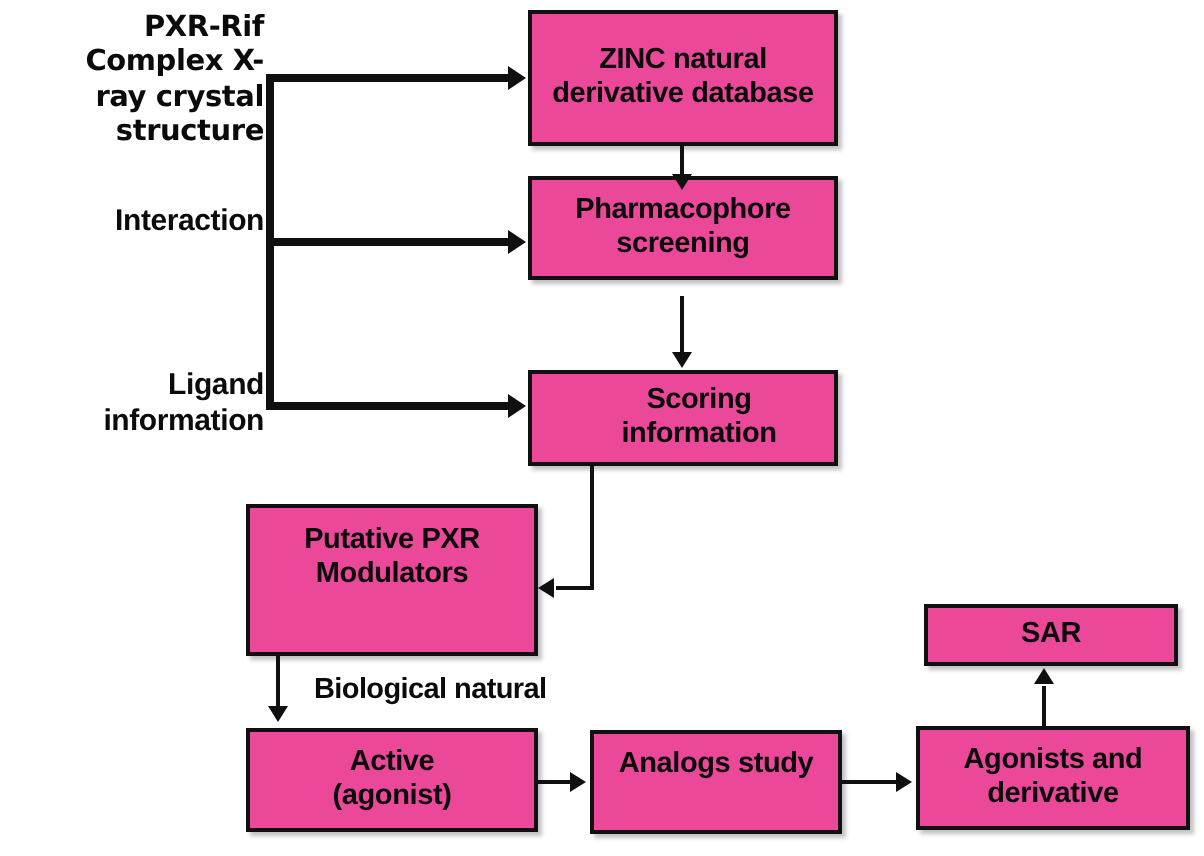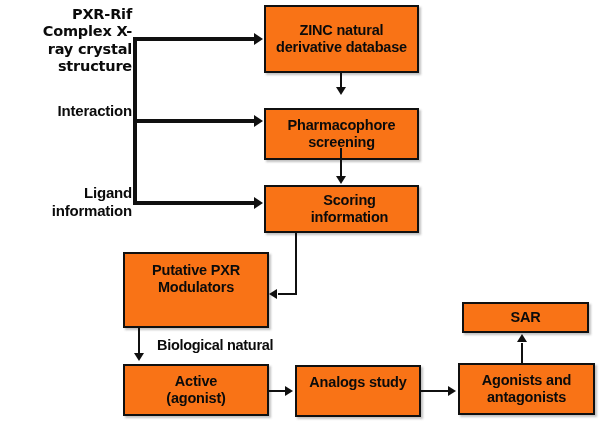--- a/index.html
+++ b/index.html
@@ -12,21 +12,21 @@
     width: 602px;
     height: 428px;
     background: #ffffff;
     overflow: hidden;
     font-family: "Liberation Sans", sans-serif;
   }
   
   .node {
     position: absolute;
     box-sizing: border-box;
-    background: #f97316;
+    background: #ec4899;
     border: 2px solid #101010;
     display: flex;
     align-items: center;
     justify-content: center;
     text-align: center;
     font-weight: bold;
     color: #0b0b0b;
     line-height: 1.18;
     letter-spacing: -0.2px;
     box-shadow: 2px 2px 2px rgba(120,120,120,0.45);
@@ -112,21 +112,21 @@
   <div class="arrow ar-right-big" style="left:254px; top:115px;"></div>
 
   <div class="line thick-h" style="left:133px; top:201px; width:122px;"></div>
   <div class="arrow ar-right-big" style="left:254px; top:197px;"></div>
 
   <div class="node" style="left:264px; top:5px; width:155px; height:68px; font-size:14.5px;">
     <span>ZINC natural
 derivative database</span>
   </div>
 
-  <div class="node" style="left:264px; top:108px; width:155px; height:52px; font-size:14.5px;">
+  <div class="node" style="left:264px; top:88px; width:155px; height:52px; font-size:14.5px;">
     <span>Pharmacophore
 screening</span>
   </div>
 
   <div class="node" style="left:264px; top:185px; width:155px; height:48px; font-size:14.5px;padding-left:16px;">
     <span>Scoring
 information</span>
   </div>
 
   <div class="node" style="left:123px; top:252px; width:146px; height:76px; font-size:14.5px; align-items:flex-start; padding-top:8px;">
@@ -138,21 +138,21 @@
     <span>Analogs study</span>
   </div>
 
   <div class="node" style="left:123px; top:364px; width:146px; height:52px; font-size:14.5px;">
     <span>Active
 (agonist)</span>
   </div>
 
   <div class="node" style="left:458px; top:363px; width:137px; height:52px; font-size:14.5px;">
     <span>Agonists and
-antagonists</span>
+derivative</span>
   </div>
 
   <div class="node" style="left:462px; top:302px; width:127px; height:31px; font-size:14.5px;">
     <span>SAR</span>
   </div>
 
   <div class="line thin-v" style="left:340px; top:73px; height:15px;"></div>
   <div class="arrow ar-down-sm" style="left:336px; top:87px;"></div>
 
   <div class="line thin-v" style="left:340px; top:148px; height:29px;"></div>

